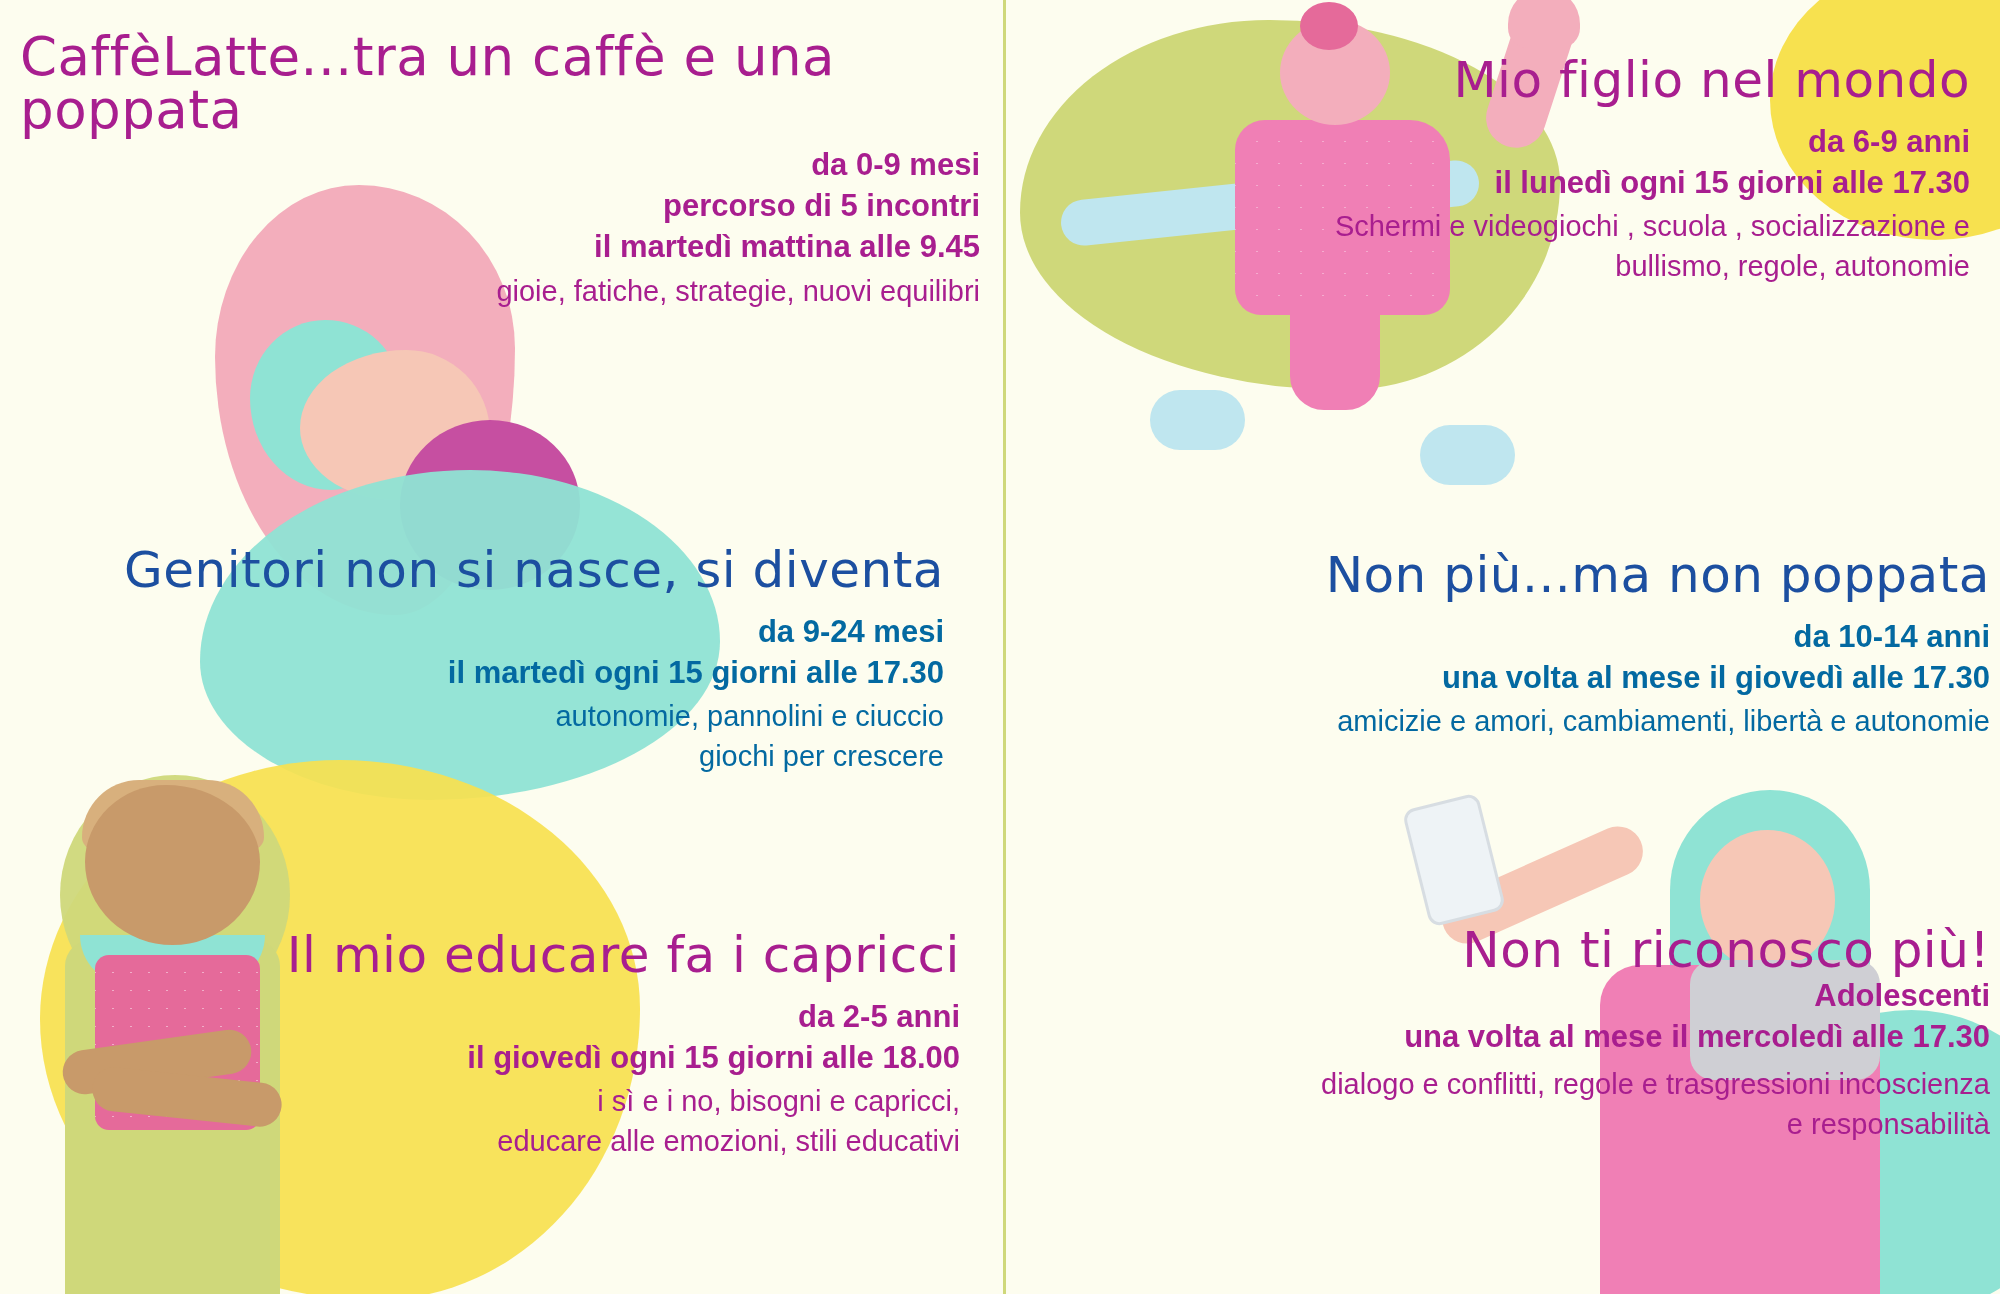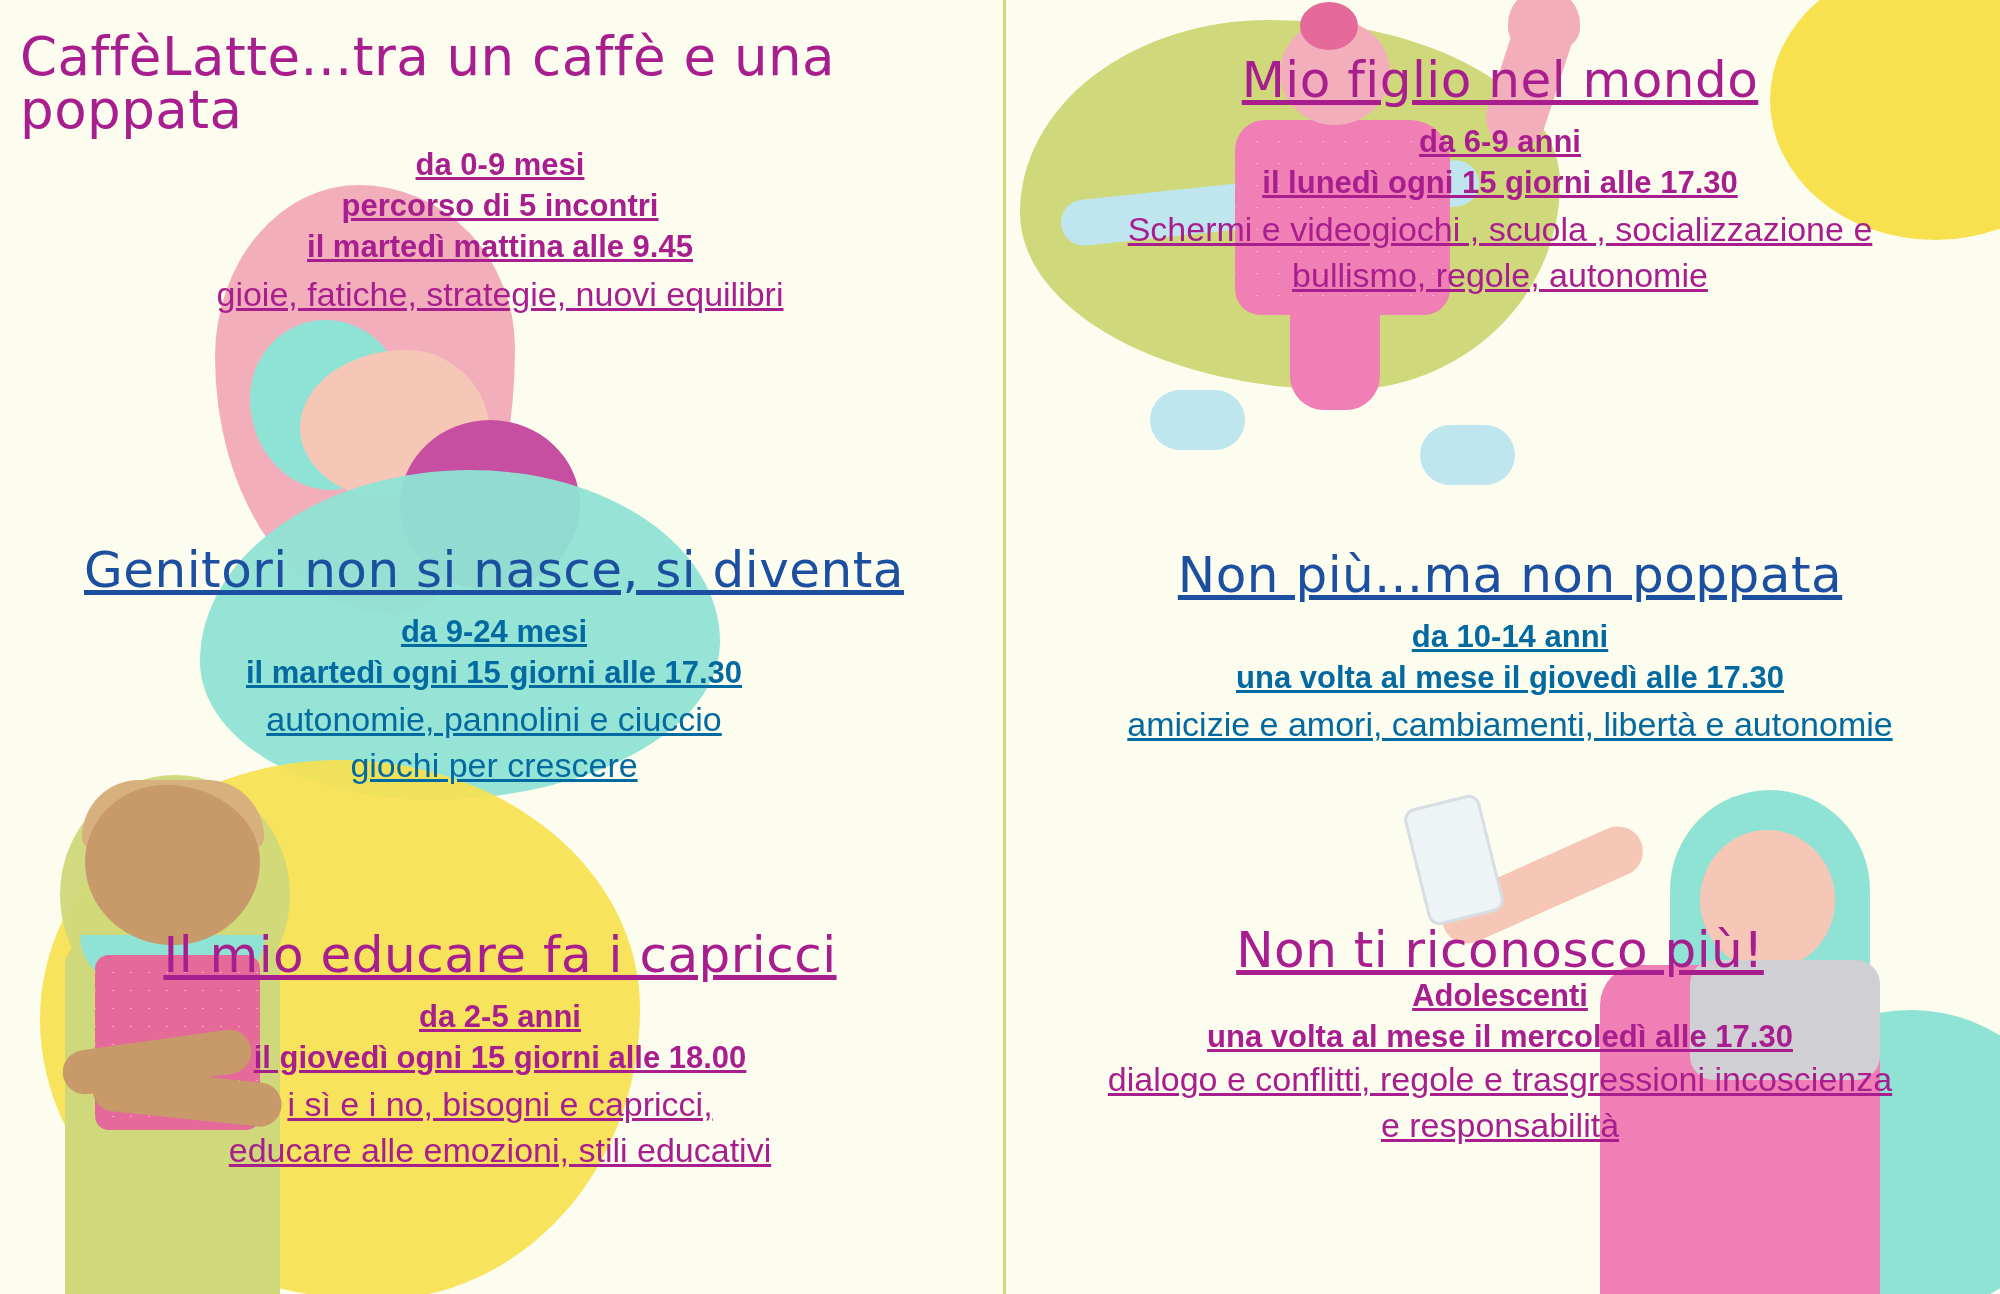--- a/index.html
+++ b/index.html
@@ -106,25 +106,25 @@
     font-weight: 400;
     letter-spacing: .5px;
   }
   .title-magenta { color: #a81e8f; }
   .title-blue { color: #1c4fa0; }
 
   .t-caffelatte { font-size: 53px; line-height: 1; }
   .t-generic { font-size: 50px; line-height: 1; }
 
   .sub { font-weight: bold; font-size: 31px; line-height: 1.33; }
-  .desc { font-size: 34px; line-height: 1.35; }
+  .desc { font-size: 29px; line-height: 1.35; }
   .m { color: #a81e8f; }
   .b { color: #0369a1; }
 
-  .center { text-align: center; text-decoration: underline; }
+  .center { text-align: right; }
 </style>
 </head>
 <body>
 
 <div class="art blob-pink-left"></div>
 <div class="art blob-teal2-left"></div>
 <div class="art blob-skin-left"></div>
 <div class="art blob-magenta-left"></div>
 <div class="art blob-teal-left"></div>
 <div class="art blob-yellow-left"></div>
@@ -198,17 +198,17 @@
     <div class="hand t-generic title-blue center">Non più...ma non poppata</div>
     <div class="sub b center" style="margin-top:16px;">da 10-14 anni</div>
     <div class="sub b center">una volta al mese il giovedì alle 17.30</div>
     <div class="desc b center" style="margin-top:4px;">amicizie e amori, cambiamenti, libertà e autonomie</div>
   </div>
 
   <div class="block" style="left:1010px; top:925px; width:980px;">
     <div class="hand t-generic title-magenta center">Non ti riconosco più!</div>
     <div class="sub m center" style="margin-top:0;">Adolescenti</div>
     <div class="sub m center">una volta al mese il mercoledì alle 17.30</div>
-    <div class="desc m center" style="margin-top:0;">dialogo e conflitti, regole e trasgressioni incoscienza</div>
+    <div class="desc m center" style="margin-top:8px;">dialogo e conflitti, regole e trasgressioni incoscienza</div>
     <div class="desc m center">e responsabilità</div>
   </div>
 
 </div>
 
 </body></html>

